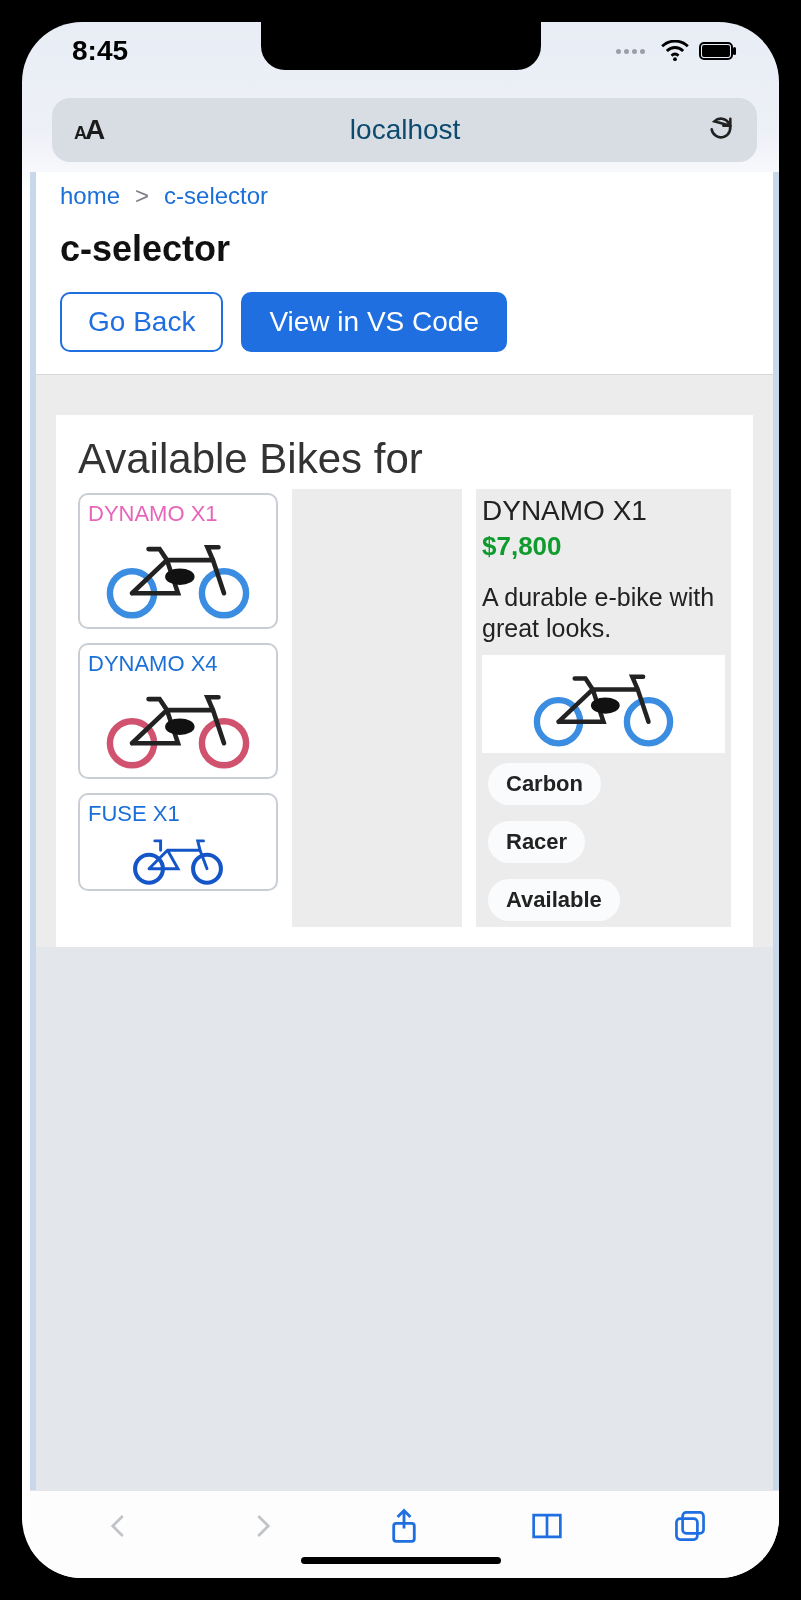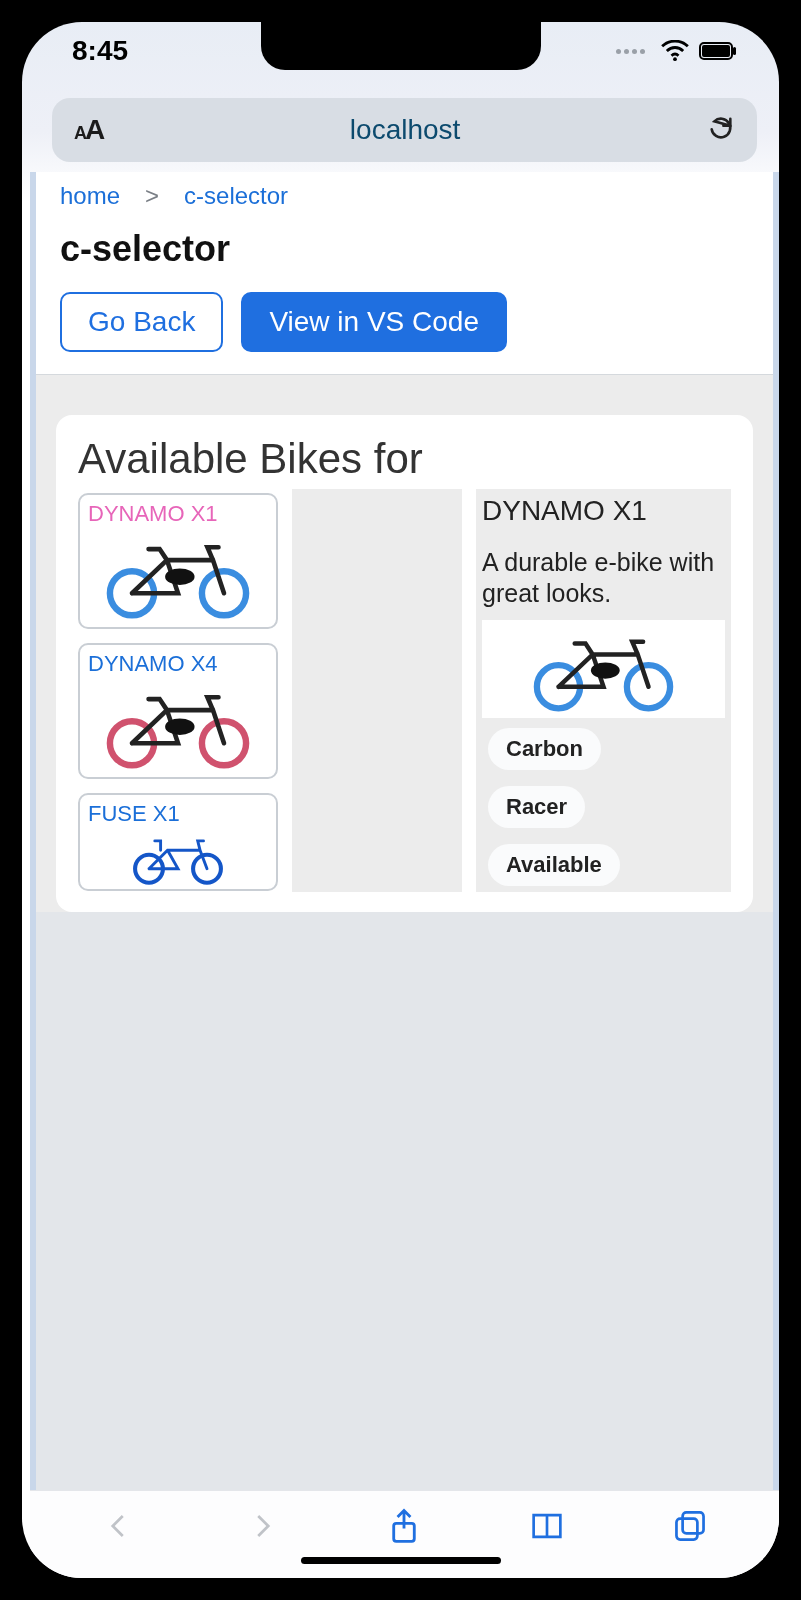--- a/index.html
+++ b/index.html
@@ -99,36 +99,35 @@
     overflow:hidden;
     background: #e3e6ea;
     border-left: 6px solid #c9d7ea;
     border-right: 6px solid #c9d7ea;
   }
   .header-panel {
     background:#fff;
     padding: 10px 24px 22px;
     border-bottom:1px solid #d5d9dd;
   }
-  .breadcrumb { font-size:24px; color:#1b6fd8; display:flex; gap:25px; align-items:center; }
+  .breadcrumb { font-size:24px; color:#1b6fd8; display:flex; gap:15px; align-items:center; }
   .breadcrumb .sep { color:#7a7f86; }
   .page-title { font-size:36px; font-weight:700; margin-top:18px; color:#111;}
   .btn-row { display:flex; gap:18px; margin-top:22px;}
   .btn { padding:12px 26px; border-radius:10px; font-size:28px; cursor:pointer; }
   .btn-outline { background:#fff; border:2px solid #1f6fe0; color:#1f6fe0; }
   .btn-primary { background:#1f6fe0; border:2px solid #1f6fe0; color:#fff; }
   .canvas {
     background:#ececec;
     padding: 40px 0 0 0;
   }
   .card {
     background:#fff;
     margin: 0 20px;
     padding: 20px 22px;
-    border-radius: 16px;
   }
   .section-title { font-size:42px; color:#333; font-weight:400; margin-bottom:10px;}
   .layout { display:flex; gap:14px; }
   .list-col { flex:0 0 200px; display:flex; flex-direction:column; gap:14px; }
   .spacer-col { flex:0 0 170px; background:#ececec; margin-top:-4px;}
   .detail-col { flex:1; background:#ececec; margin-top:-4px; padding:6px 6px; }
   .tile {
     border:2px solid #c9ced4;
     border-radius:10px;
     padding:6px 8px 4px;
@@ -252,20 +251,21 @@
                     <circle cx="140" cy="72" r="24" fill="none" stroke="#1456c8" stroke-width="7"></circle>
                     <path d="M40 72 L72 40 L128 40 L140 72 M72 40 L90 72 L40 72 M60 40 L60 24 L50 24 M128 40 L124 24 L134 24" fill="none" stroke="#1456c8" stroke-width="5" stroke-linecap="round"></path>
                   </svg>
               </div>
             </div>
 
             <div class="spacer-col"></div>
 
             <div class="detail-col">
               <div class="detail-title">DYNAMO X1</div>
+              <div class="detail-price">$7,800</div>
               <div class="detail-desc">A durable e-bike with great looks.</div>
               <div class="detail-img">
                 <svg class="bike" viewBox="0 0 180 100">
                     <circle cx="40" cy="72" r="24" fill="none" stroke="#3a8de0" stroke-width="7"></circle>
                     <circle cx="140" cy="72" r="24" fill="none" stroke="#3a8de0" stroke-width="7"></circle>
                     <path d="M40 72 L78 36 L128 36 L140 72 M78 36 L90 72 L40 72 M128 36 L122 22 L134 22 M78 36 L70 24 L58 24" fill="none" stroke="#222" stroke-width="5" stroke-linecap="round"></path>
                     <ellipse cx="92" cy="54" rx="16" ry="9" fill="#111"></ellipse>
                   </svg>
               </div>
               <div class="tags">

